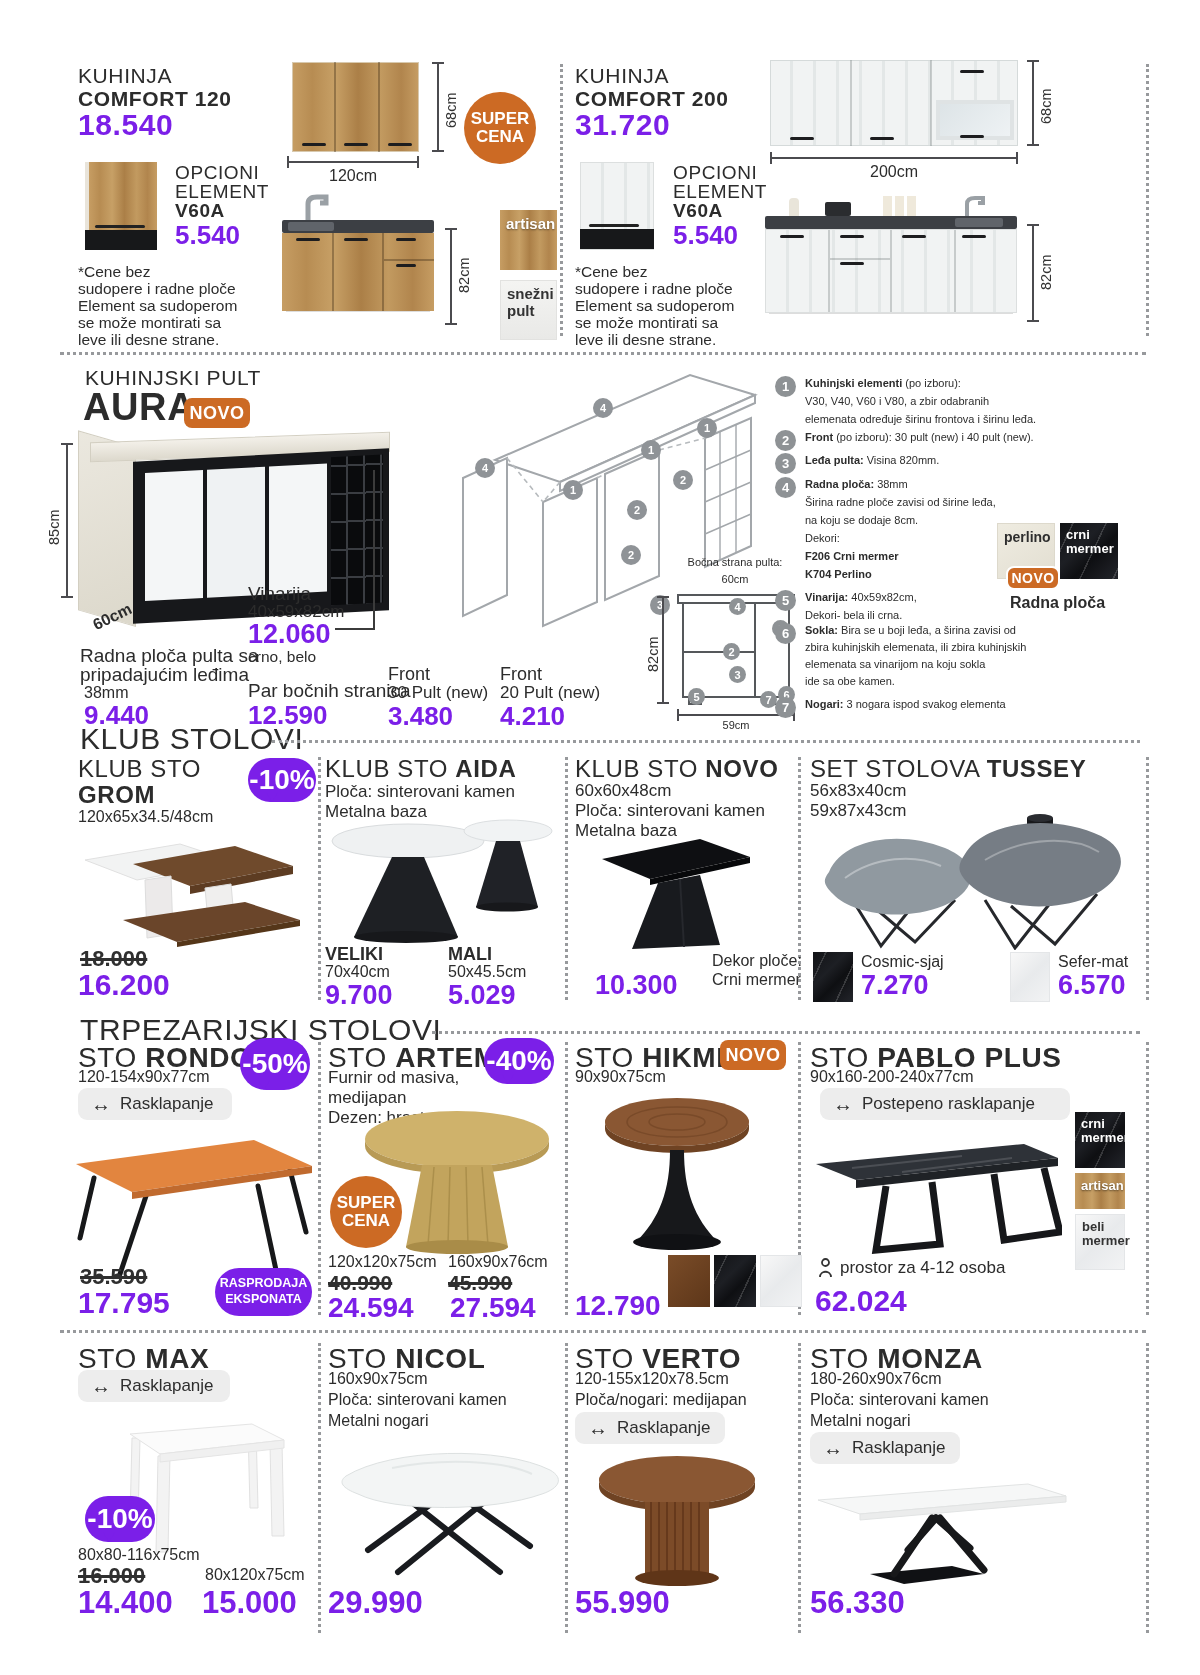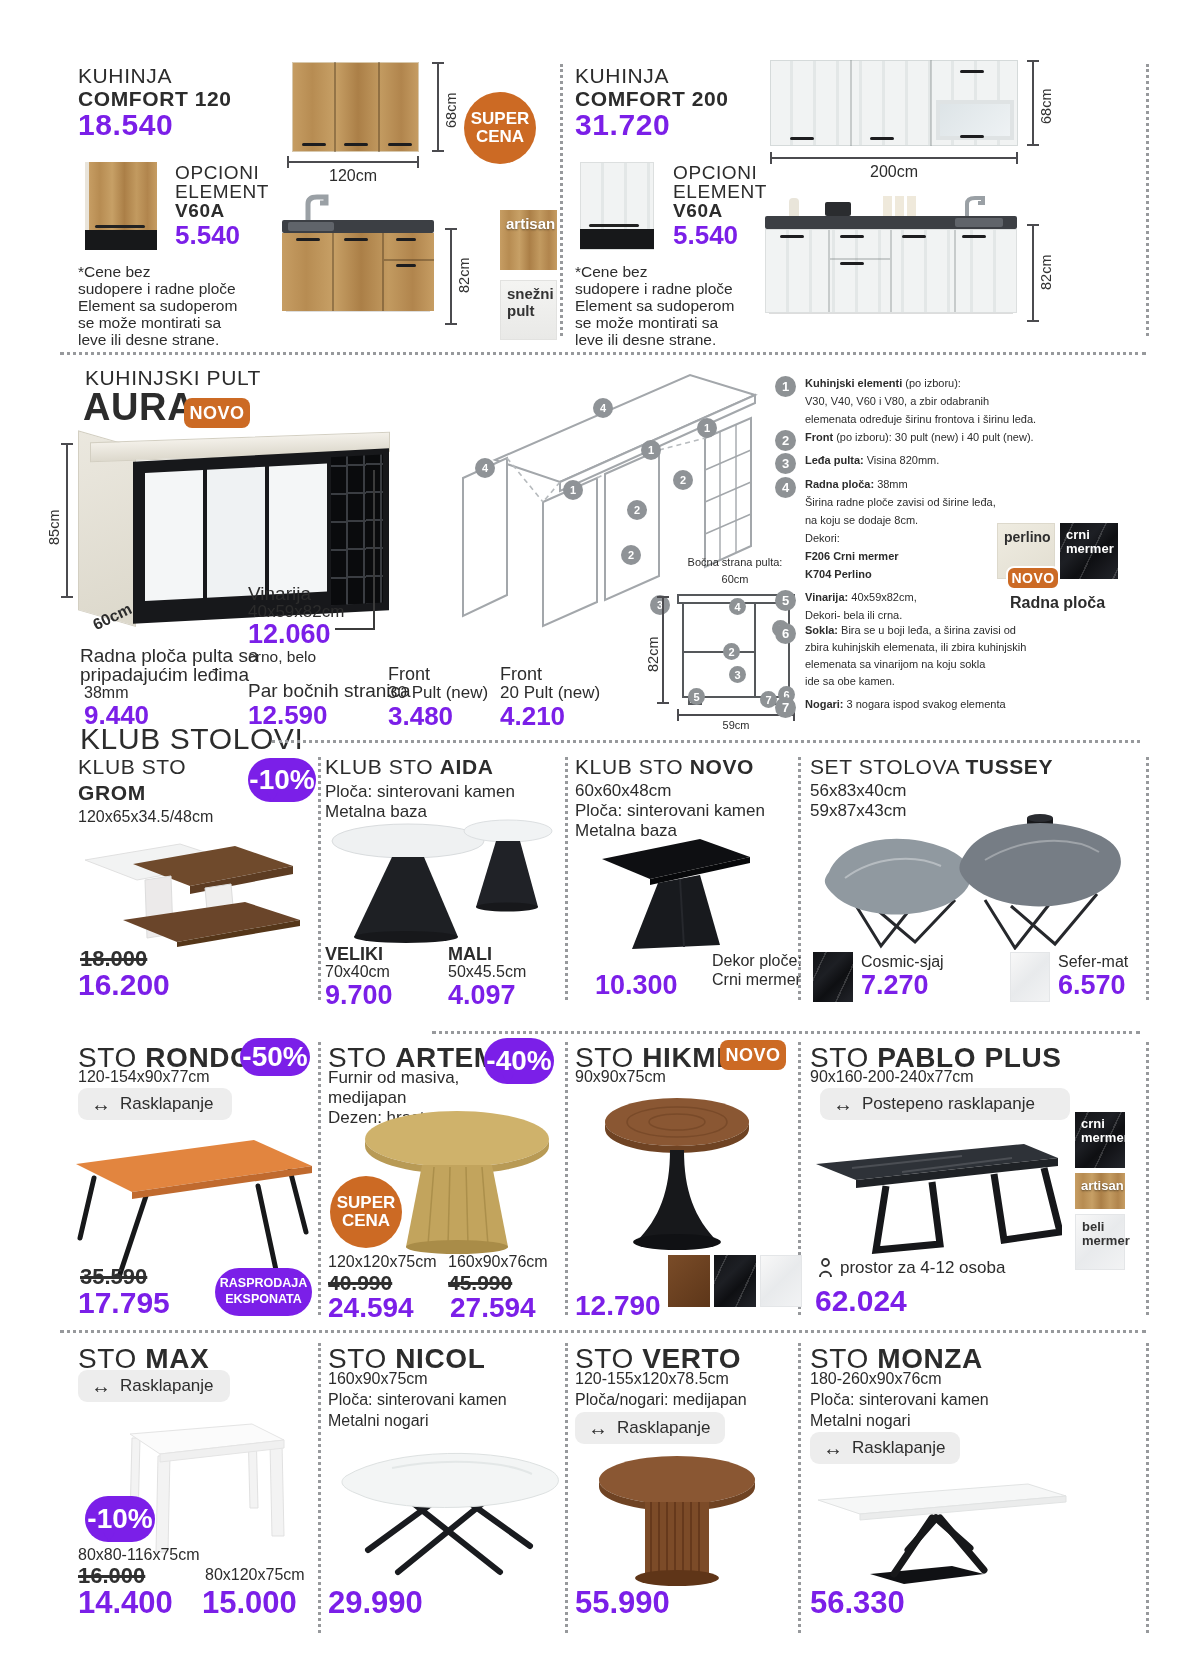--- a/index.html
+++ b/index.html
@@ -4,21 +4,21 @@
 <style>
 :root{--purple:#7b1fe8;--orange:#cc6a24;--ink:#2c2c2c;}
 *{box-sizing:border-box;margin:0;padding:0}
 body{background:#fff;font-family:"Liberation Sans",sans-serif;color:var(--ink)}
 #page{position:relative;width:1200px;height:1675px;background:#fff;overflow:hidden}
 .abs{position:absolute}
 .b{font-weight:bold}
 .pur{color:var(--purple);font-weight:bold}
 .strike{color:#2f2f2f;font-weight:bold;text-decoration:line-through;text-decoration-thickness:2.5px}.fs15{font-size:11px}.fs155{font-size:15.5px}.fs16{font-size:16px}.fs17{font-size:17px}
 .fs18{font-size:18px}.fs19{font-size:19px}.fs21{font-size:21px}.fs22{font-size:22px}.fs23{font-size:28px}
-.fs24{font-size:21px}.fs26{font-size:26px}.fs27{font-size:27px}.fs28{font-size:28px}.fs30{font-size:30px}
+.fs24{font-size:24px}.fs26{font-size:26px}.fs27{font-size:27px}.fs28{font-size:28px}.fs30{font-size:30px}
 .fs31{font-size:31px}.fs38{font-size:38px}
 .ls{letter-spacing:.6px}
 .dh{position:absolute;height:0;border-top:3px dotted #97999c}
 .dv{position:absolute;width:0;border-left:3px dotted #97999c}
 .scirc{position:absolute;background:var(--orange);border-radius:50%;color:#fff;font-weight:bold;display:flex;flex-direction:column;align-items:center;justify-content:center;text-align:center;line-height:1.08;font-size:17px;z-index:6}
 .novo{position:absolute;background:var(--orange);color:#fff;font-weight:bold;border-radius:8px;display:flex;align-items:center;justify-content:center;letter-spacing:.5px;z-index:6}
 .bub{position:absolute;background:var(--purple);color:#fff;border-radius:999px;display:flex;align-items:center;justify-content:center;font-weight:bold;z-index:6}
 .bub:after{content:"";position:absolute;bottom:-9px;left:18px;border:9px solid transparent;border-top:10px solid var(--purple);border-left-width:6px;border-right-width:6px}
 .raspr{position:absolute;background:var(--purple);color:#fff;border-radius:24px;display:flex;flex-direction:column;align-items:center;justify-content:center;font-weight:bold;font-size:12.5px;line-height:1.25;z-index:6;text-align:center}
 .tag{position:absolute;background:#ededed;border-radius:9px;display:flex;align-items:center;padding:0 13px;gap:9px;color:#2e2e2e;font-size:17px;z-index:4}
@@ -411,21 +411,21 @@
       <ellipse cx="178" cy="16" rx="44" ry="11" fill="#f1f3f4" stroke="#dcdfe1"></ellipse>
       <path d="M166,26 L190,26 L208,92 L146,92 Z" fill="#202227"></path>
       <ellipse cx="177" cy="92" rx="31" ry="4.5" fill="#17181b"></ellipse>
     </svg>
   </div>
   <div class="abs fs18 b" style="left:325px;top:944px">VELIKI</div>
   <div class="abs fs16" style="left:325px;top:963px">70x40cm</div>
   <div class="abs fs27 pur" style="left:325px;top:980px">9.700</div>
   <div class="abs fs18 b" style="left:448px;top:944px">MALI</div>
   <div class="abs fs16" style="left:448px;top:963px">50x45.5cm</div>
-  <div class="abs fs27 pur" style="left:448px;top:980px">4.097</div>
+  <div class="abs fs27 pur" style="left:448px;top:980px">5.029</div>
 
   <div class="abs fs24 ls" style="left:575px;top:755px"><span>KLUB STO</span> <span class="b">NOVO</span></div>
   <div class="abs fs17" style="left:575px;top:781px">60x60x48cm</div>
   <div class="abs fs17" style="left:575px;top:801px">Ploča: sinterovani kamen</div>
   <div class="abs fs17" style="left:575px;top:821px">Metalna baza</div>
   <div class="abs" style="left:588px;top:833px">
     <svg width="175" height="120" viewBox="0 0 175 120">
       <polygon points="14,26 112,6 162,24 62,46" fill="#0e0f12"></polygon>
       <polygon points="62,46 162,24 162,30 62,52" fill="#07080a"></polygon>
       <path d="M70,50 L112,42 L132,112 L44,116 Z" fill="#181a1e"></path>
@@ -455,28 +455,29 @@
       <path d="M170,52 C210,28 258,28 284,44" stroke="rgba(255,255,255,.3)" stroke-width="2" fill="none"></path>
     </svg>
   </div>
   <div class="abs mblack" style="left:813px;top:952px;width:40px;height:50px"></div>
   <div class="abs fs16" style="left:861px;top:953px">Cosmic-sjaj</div>
   <div class="abs fs27 pur" style="left:861px;top:970px">7.270</div>
   <div class="abs wmarb" style="left:1010px;top:952px;width:40px;height:50px;border:1px solid #e4e6e8"></div>
   <div class="abs fs16" style="left:1058px;top:953px">Sefer-mat</div>
   <div class="abs fs27 pur" style="left:1058px;top:970px">6.570</div>
 
+  <div class="abs fs30 ls" style="left:80px;top:1013px">TRPEZARIJSKI STOLOVI</div>
   <div class="dh" style="left:432px;top:1031px;width:708px"></div>
   <div class="dv" style="left:318px;top:1042px;height:273px"></div>
   <div class="dv" style="left:565px;top:1042px;height:273px"></div>
   <div class="dv" style="left:798px;top:1042px;height:273px"></div>
   <div class="dv" style="left:1146px;top:1042px;height:273px"></div>
 
   <div class="abs fs23 ls" style="left:78px;top:1042px"><span>STO</span> <span class="b">RONDO 120</span></div>
-  <div class="bub fs23" style="left:240px;top:1038px;width:70px;height:38px">-50%</div>
+  <div class="bub fs23" style="left:240px;top:1038px;width:70px;height:52px">-50%</div>
   <div class="abs fs16" style="left:78px;top:1068px">120-154x90x77cm</div>
   <div class="tag" style="left:78px;top:1088px;width:154px;height:32px">
       <span class="ar">↔</span>
       <span>Rasklapanje</span>
     </div>
   <div class="abs" style="left:62px;top:1128px">
     <svg width="260" height="148" viewBox="0 0 260 148">
       <g stroke="#17181a" stroke-width="5" stroke-linecap="round">
         <line x1="84" y1="68" x2="58" y2="146"></line>
           <line x1="196" y1="58" x2="214" y2="142"></line>

